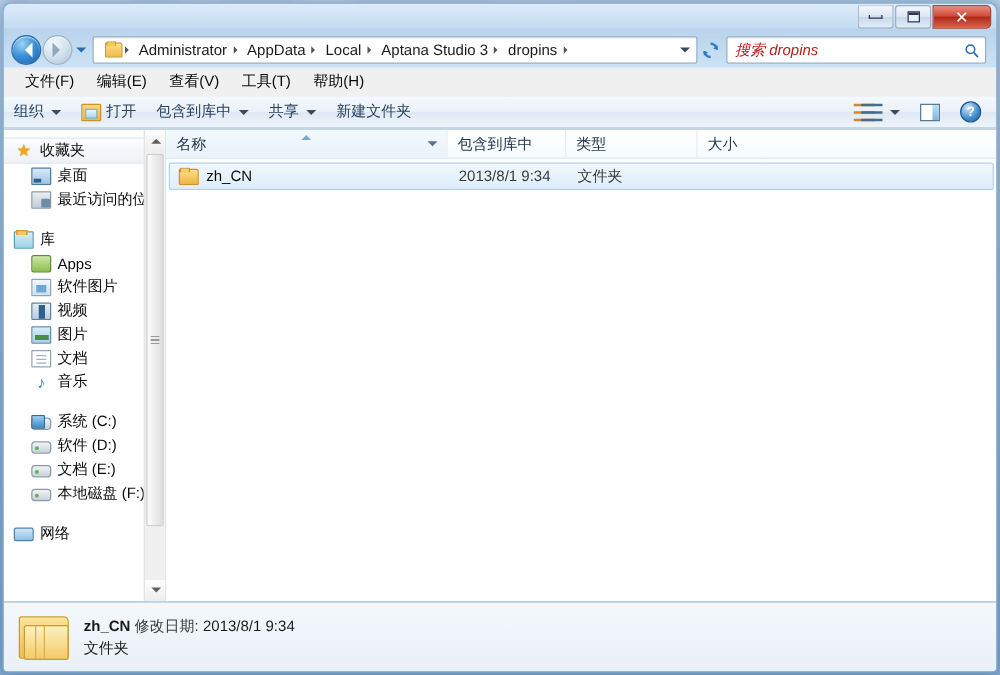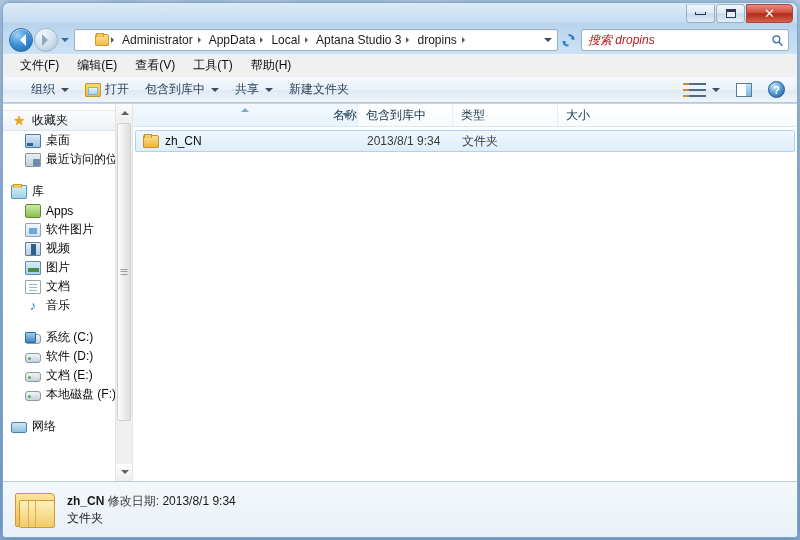--- a/index.html
+++ b/index.html
@@ -103,21 +103,21 @@
     flex:0 0 auto;
   }
   .caret-dn { width:0;height:0;border:4px solid transparent;border-top-color:#2b6ca8; margin-top:3px;}
 
   .addressbox {
     flex: 1 1 auto; height: 22px; margin-left: 3px;
     background: #fff;
     border: 1px solid #9ab0c4;
     border-radius: 2px;
     display: flex; align-items: center;
-    padding: 0 2px 0 18px;
+    padding: 0 2px 0 7px;
     min-width: 0;
     box-shadow: inset 0 1px 1px rgba(0,0,0,.06);
   }
   .crumbs { display:flex; align-items:center; flex:1 1 auto; overflow:hidden; white-space:nowrap; }
   .crumb {
     font-size: 12px; color: #1b1b1b; padding: 2px 3px; border-radius:2px;
   }
   .crumbsep {
     width: 0; height: 0;
     border: 3.5px solid transparent; border-left-color: #555;
@@ -142,21 +142,21 @@
     display: flex; align-items: center; padding-left: 8px; gap: 0;
     border-bottom: 1px solid #f0f0f0;
   }
   .menuitem { padding: 3px 9px; font-size: 12px; color: #0b0b0b; }
 
   
   #toolbar {
     height: 26px;
     background: linear-gradient(180deg,#f6f9fc 0%,#eaf1f8 50%,#dfe9f3 51%,#eef4fa 100%);
     border-bottom: 1px solid #b6c8da;
-    display: flex; align-items: center; padding: 0 4px 0 20px;
+    display: flex; align-items: center; padding: 0 4px 0 0;
   }
   .tbitem { display:flex; align-items:center; gap:4px; padding: 3px 8px; border-radius:3px; color:#26435e; font-size:12px;}
   .tbsep { flex: 1 1 auto; }
   .tbcaret { width:0;height:0;border:4px solid transparent;border-top-color:#3b4c5e;margin-top:4px;margin-left:2px;}
   .tbicon-open {
     width:16px;height:14px;position:relative;
     background:linear-gradient(180deg,#fcd77a 0%,#f0b63f 100%);
     border:1px solid #c9932c;border-radius:1px;
   }
   .tbicon-open::after{
@@ -276,21 +276,21 @@
     background: linear-gradient(180deg,#ffffff 0%,#f7fbfe 100%);
     border-bottom: 1px solid #dbe7f1;
     font-size: 12px; color: #21374d;
   }
   .col {
     position: relative;
     display:flex; align-items:center;
     padding-left: 8px;
     border-right: 1px solid #e6eef5;
   }
-  .col.name { flex: 0 0 225px; background: linear-gradient(180deg,#f3f9fe 0%,#e9f3fb 100%); justify-content: flex-end; }
+  .col.name { flex: 0 0 225px; background: linear-gradient(180deg,#f3f9fe 0%,#e9f3fb 100%); }
   .col.date { flex: 0 0 95px; }
   .col.type { flex: 0 0 105px; }
   .col.size { flex: 1 1 auto; border-right: none; }
   .sortmark {
     position:absolute; left: 50%; top: 0; transform: translateX(-50%);
     width: 0;height:0;border:4px solid transparent;border-bottom-color:#7ea9cd;
   }
   .colcaret{ position:absolute; right:7px; top:9px; width:0;height:0;border:4px solid transparent;border-top-color:#54738f;}
 
   #rows { padding-top: 3px; }

